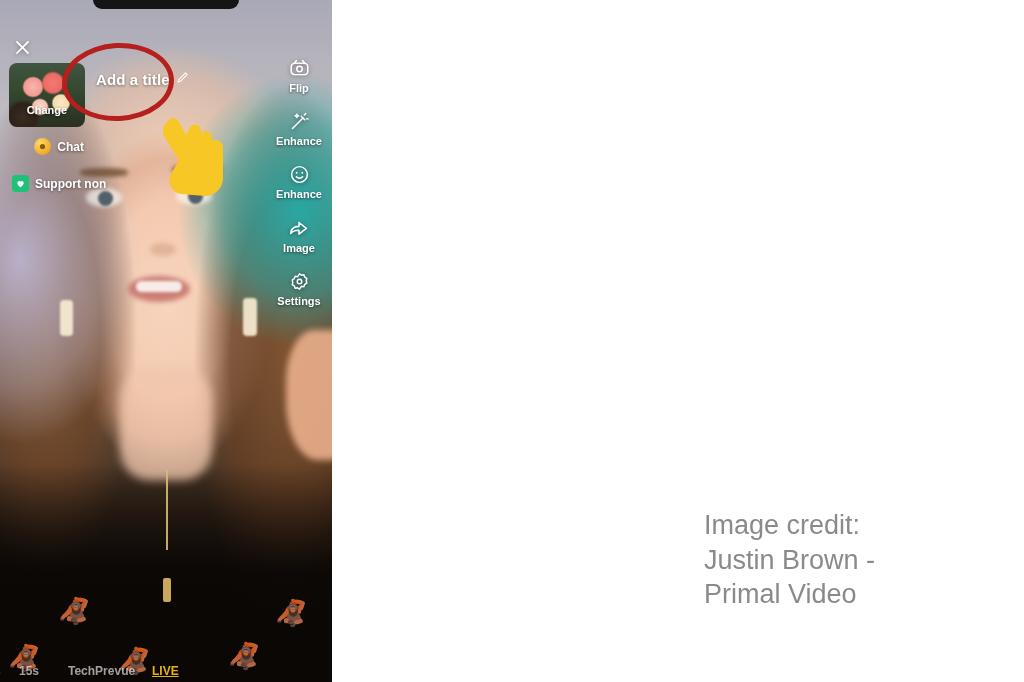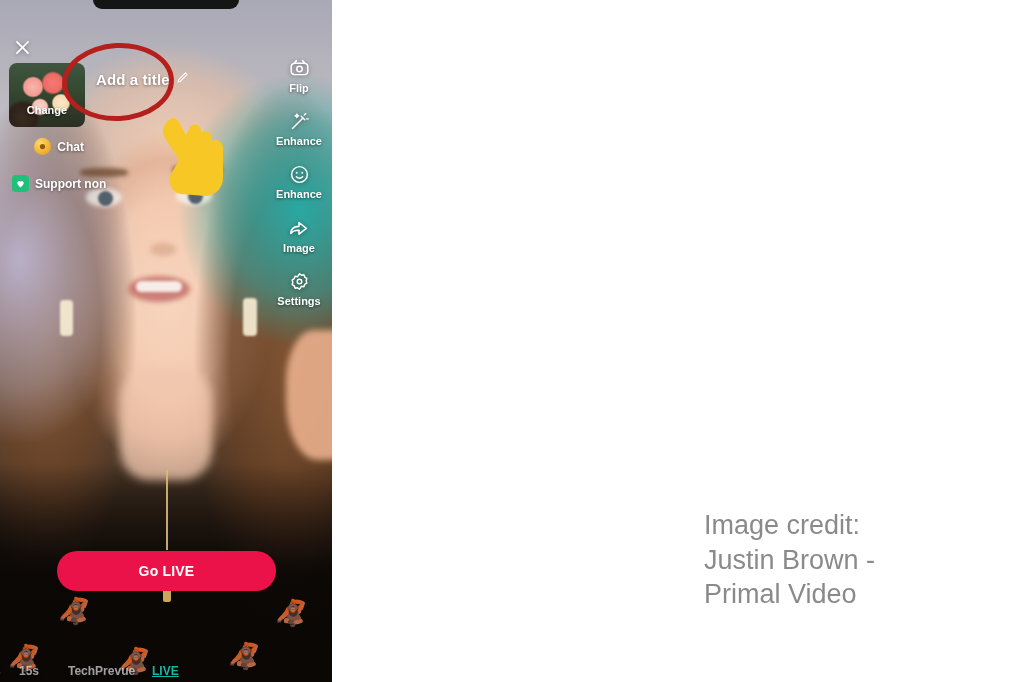--- a/index.html
+++ b/index.html
@@ -171,21 +171,21 @@
   .mode-tabs {
     position: absolute; left: 0; right: 0; bottom: 18px; z-index: 30;
     display: flex; align-items: flex-start; justify-content: flex-start;
     padding-left: 0;
   }
   .mode-tab {
     color: rgba(255,255,255,.62); font-size: 12px; font-weight: 700;
     cursor: pointer; text-align: center; position: relative;
     text-shadow: 0 1px 3px rgba(0,0,0,.6);
   }
-  .mode-tab.active { color: #14b8a6; text-decoration: underline; }
+  .mode-tab.active { color: #eab308; text-decoration: underline; }
   .mt-0 { position: absolute; left: -6px; }
   .mt-1 { position: absolute; left: 19px; }
   .mt-2 { position: absolute; left: 68px; }
   .mt-3 { position: absolute; left: 152px; }
 
   
   .annot-circle {
     position: absolute; left: 62px; top: 43px; z-index: 34;
     width: 112px; height: 78px;
     border: 5px solid #b51f1c; border-radius: 50%;
@@ -330,21 +330,20 @@
           <svg width="21" height="21" viewBox="0 0 24 24" fill="none" stroke="#ffffff" stroke-width="1.7" stroke-linejoin="round">
             <path d="M12 3.2l2.3 1.6 2.7-.5 1 2.6 2.3 1.5-.6 2.7.6 2.7-2.3 1.5-1 2.6-2.7-.5L12 20.8l-2.3-1.6-2.7.5-1-2.6L3.7 15.6l.6-2.7-.6-2.7 2.3-1.5 1-2.6 2.7.5z"></path>
             <circle cx="12" cy="12" r="2.6"></circle>
           </svg>
         </span>
         <span class="rail-label">Settings</span>
       </div>
     </div>
 
 
-    <button class="go-live-btn">Go LIVE</button>
 
     <div class="mode-tabs">
       <div class="mode-tab mt-0">s</div>
       <div class="mode-tab mt-1">15s</div>
       <div class="mode-tab mt-2">TechPrevue</div>
       <div class="mode-tab mt-3 active">
         <span>LIVE</span>
         
       </div>
     </div>

